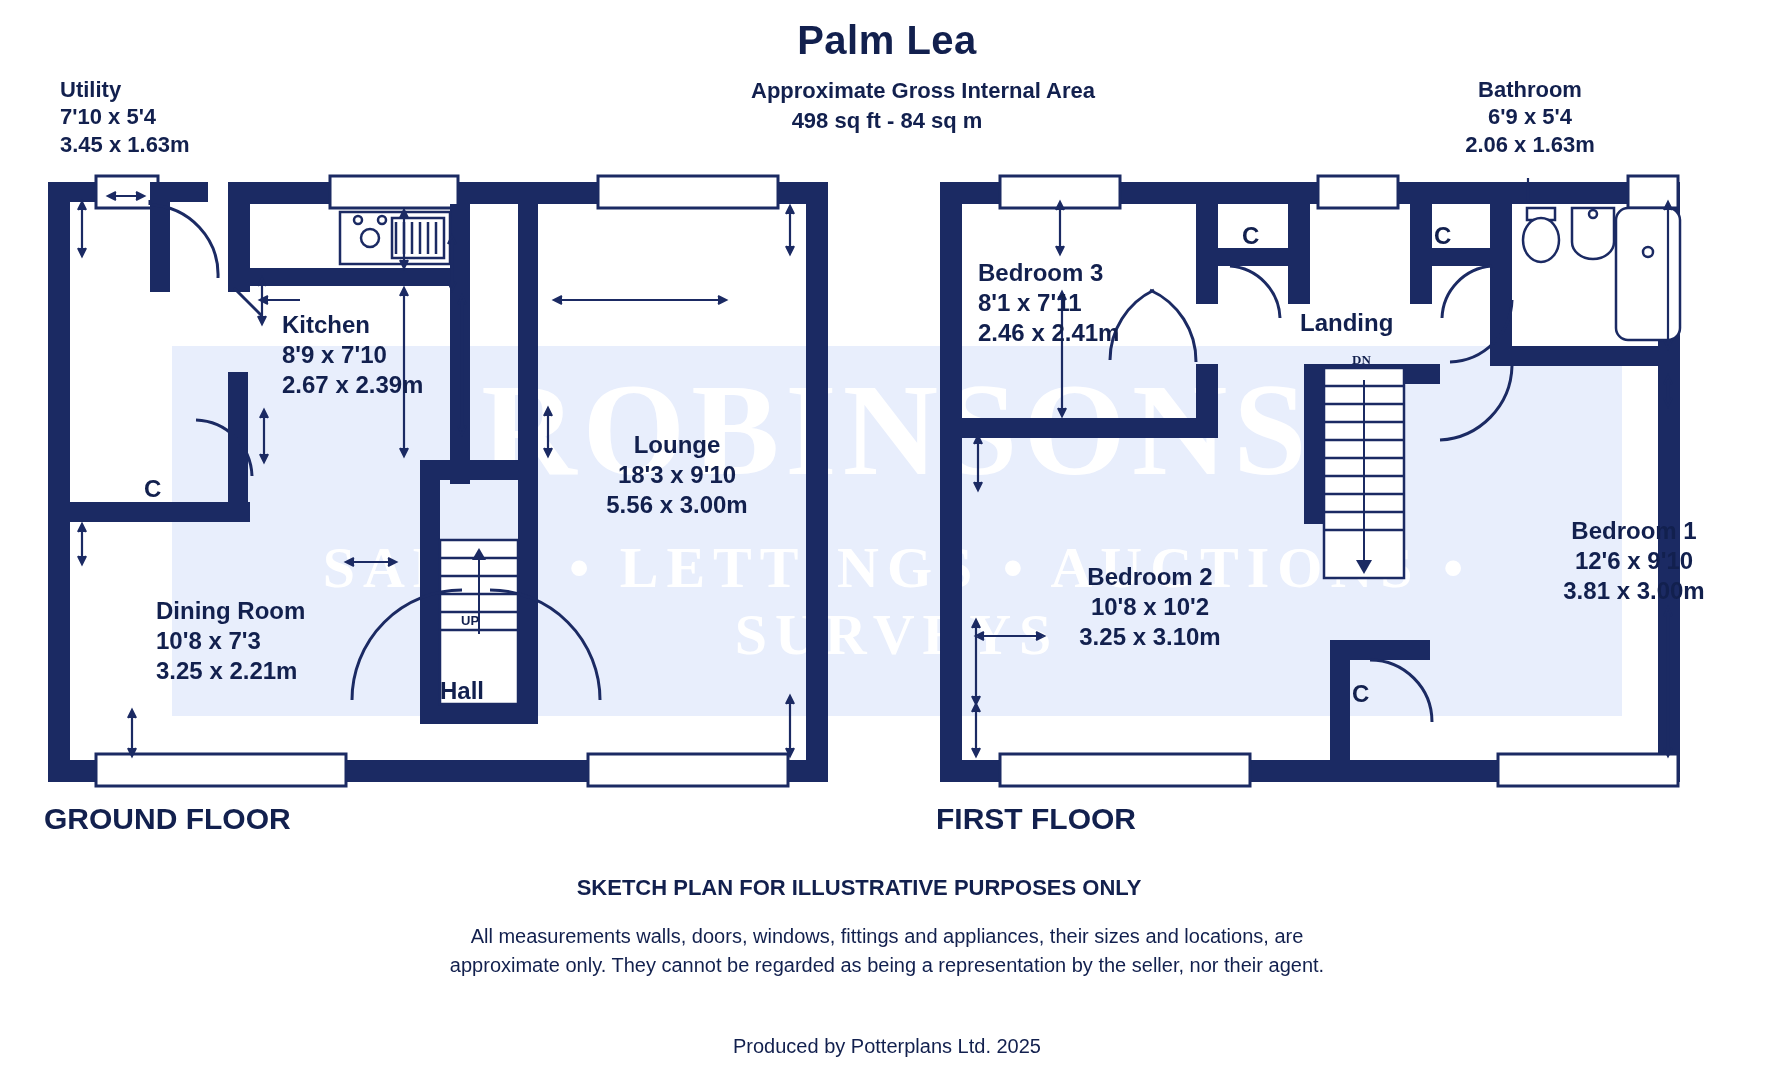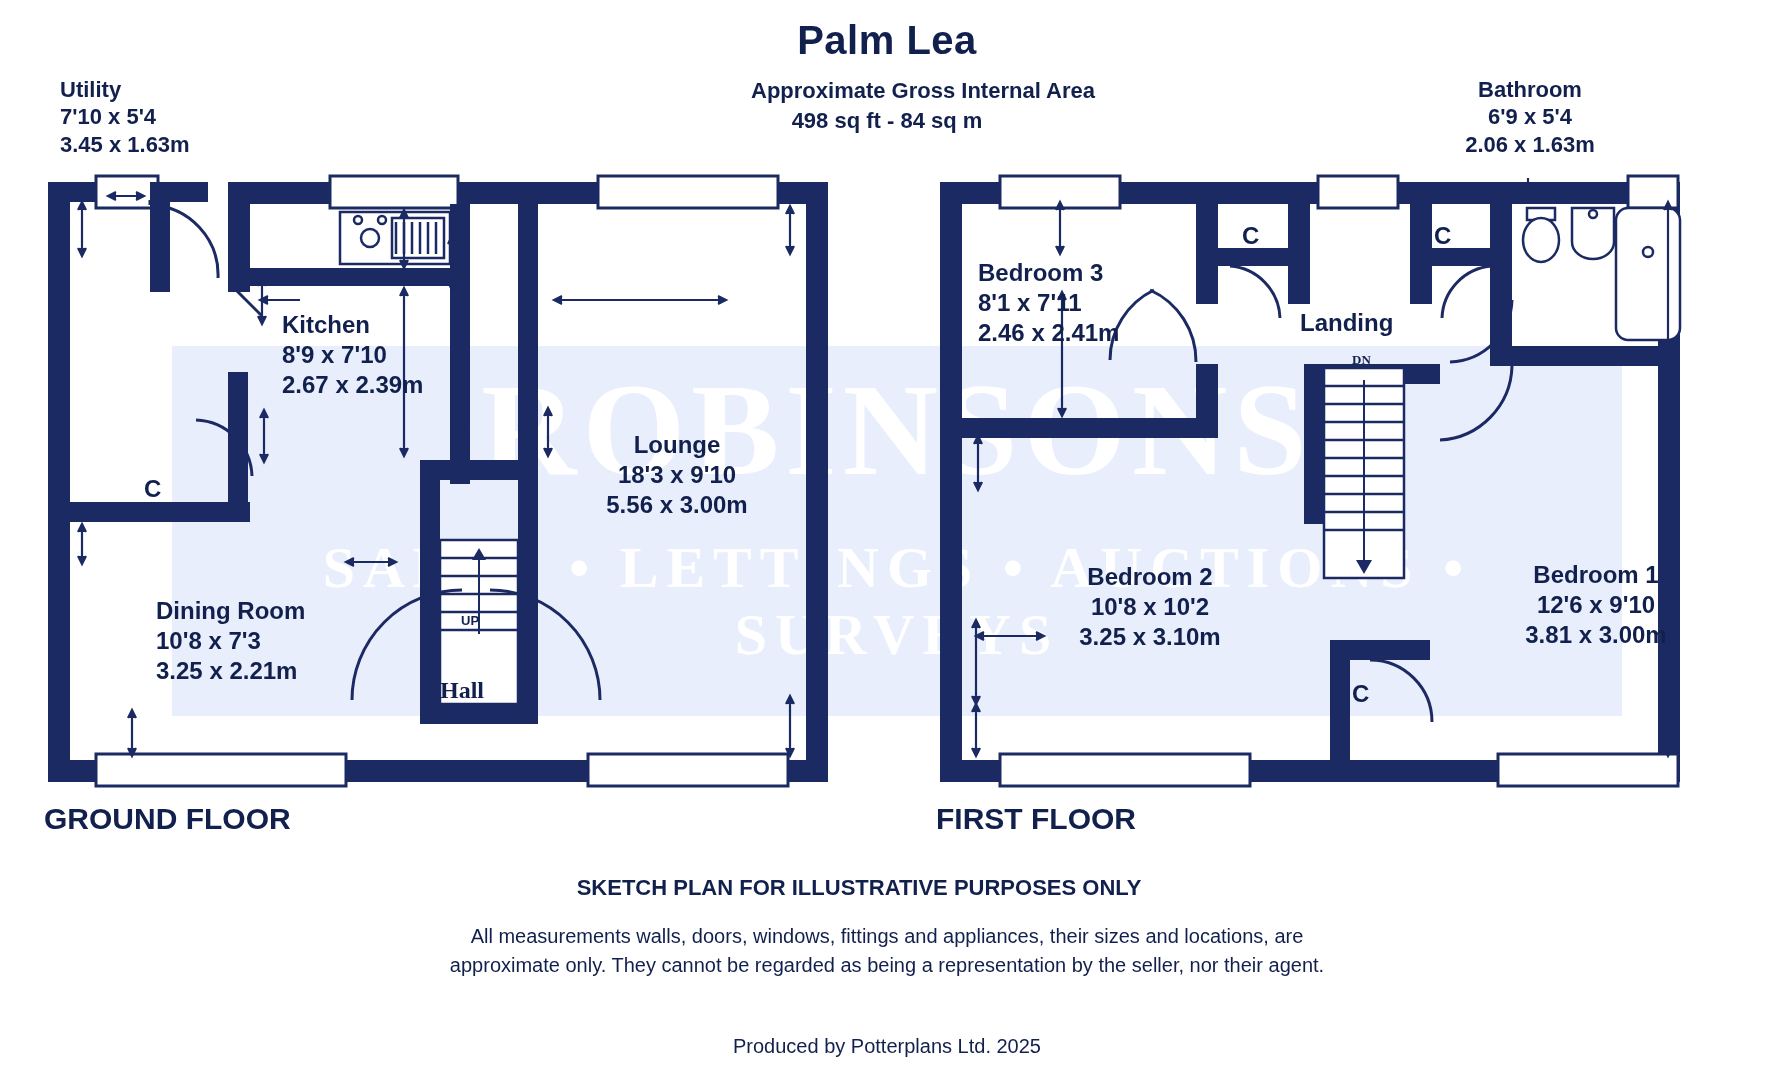--- a/index.html
+++ b/index.html
@@ -372,21 +372,21 @@
     <div>18'3 x 9'10</div>
     <div>5.56 x 3.00m</div>
   </div>
 
   <div class="lbl c24" style="left:156px; top:596px;">
     <div>Dining Room</div>
     <div>10'8 x 7'3</div>
     <div>3.25 x 2.21m</div>
   </div>
 
-  <div class="lbl c24" style="left:440px; top:676px;font-family:Liberation Serif, serif;">Hall</div>
+  <div class="lbl c24" style="left:440px; top:676px;">Hall</div>
 
   <div class="closet-letter" style="left:144px; top:475px;">C</div>
 
   <div class="stair-word" style="left:461px; top:613px;">UP</div>
 
   <div class="lbl c22 center" style="left:1420px; top:76px; width:220px;">
     <div>Bathroom</div>
     <div>6'9 x 5'4</div>
     <div>2.06 x 1.63m</div>
   </div>
@@ -398,21 +398,21 @@
   </div>
 
   <div class="lbl c24" style="left:1300px; top:308px;">Landing</div>
 
   <div class="lbl c24 center" style="left:1040px; top:562px; width:220px;">
     <div>Bedroom 2</div>
     <div>10'8 x 10'2</div>
     <div>3.25 x 3.10m</div>
   </div>
 
-  <div class="lbl c24 center" style="left:1486px; top:516px; width:220px;margin-top:44px;">
+  <div class="lbl c24 center" style="left:1524px; top:516px; width:220px;">
     <div>Bedroom 1</div>
     <div>12'6 x 9'10</div>
     <div>3.81 x 3.00m</div>
   </div>
 
   <div class="closet-letter" style="left:1242px; top:222px;">C</div>
   <div class="closet-letter" style="left:1434px; top:222px;">C</div>
   <div class="closet-letter" style="left:1352px; top:680px;">C</div>
 
   <div class="stair-word" style="left:1352px; top:352px;font-family:Liberation Serif, serif;">DN</div>

